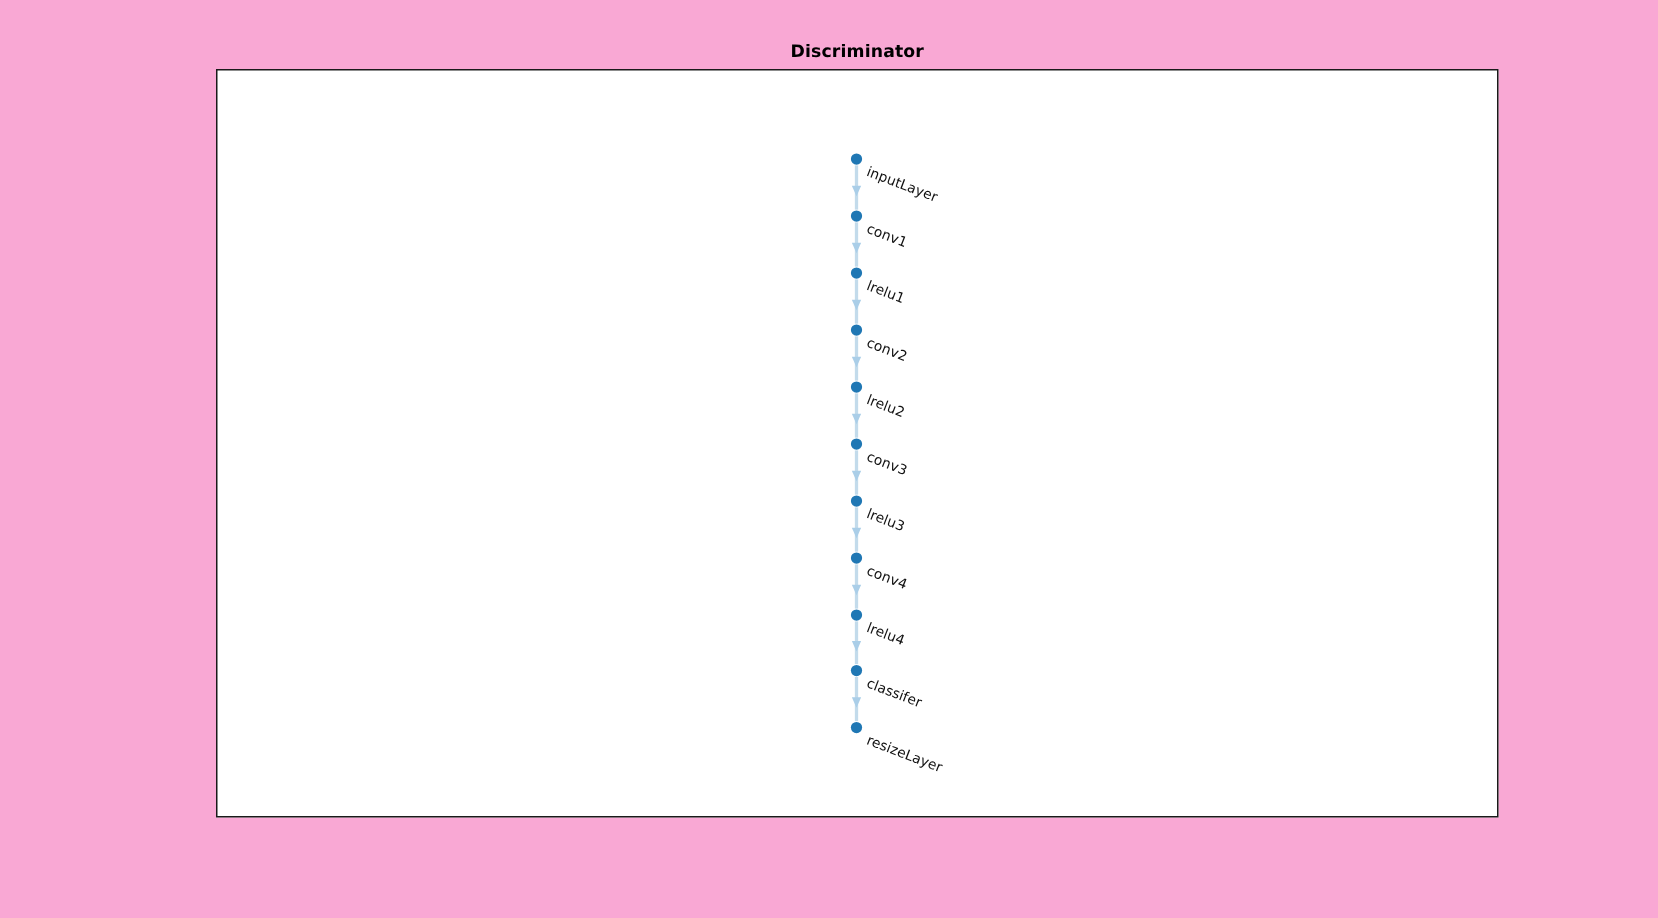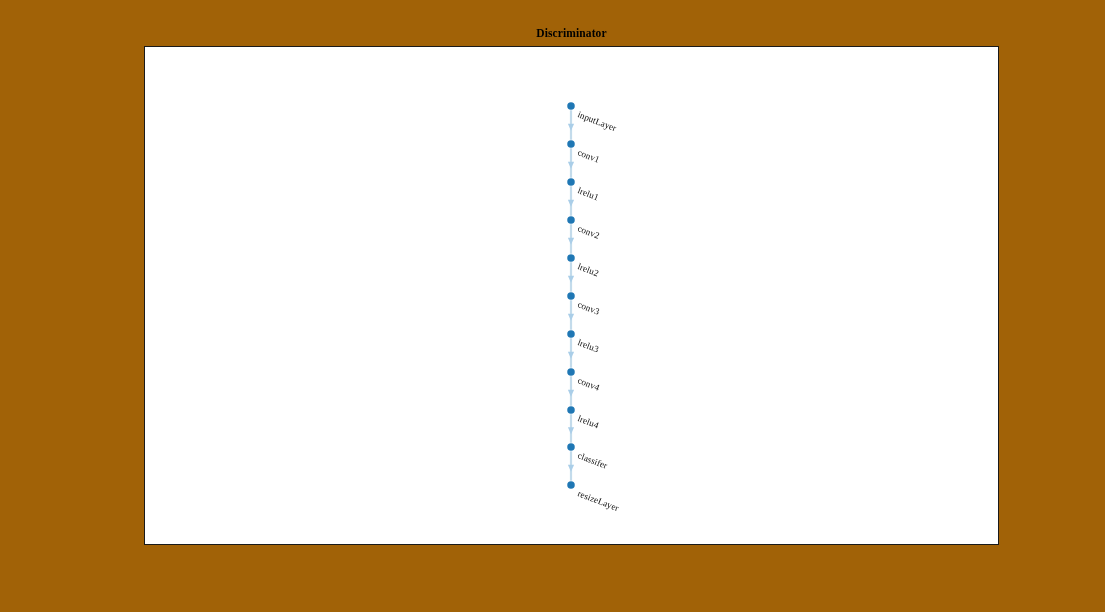--- a/index.html
+++ b/index.html
@@ -15,22 +15,21 @@
     font-family: "DejaVu Sans", sans-serif;
   }
 
   
   #figure {
     position: absolute;
     left: 0;
     top: 0;
     width: 1105px;
     height: 612px;
-    background: #a16207;
-    font-family: Liberation Serif, serif;
+    background: #f9a8d4;
   }
 
   
   #fig-title {
     position: absolute;
     left: 0;
     top: 27px;
     width: 1143px;      
     text-align: center;
     font-size: 11.5px;

